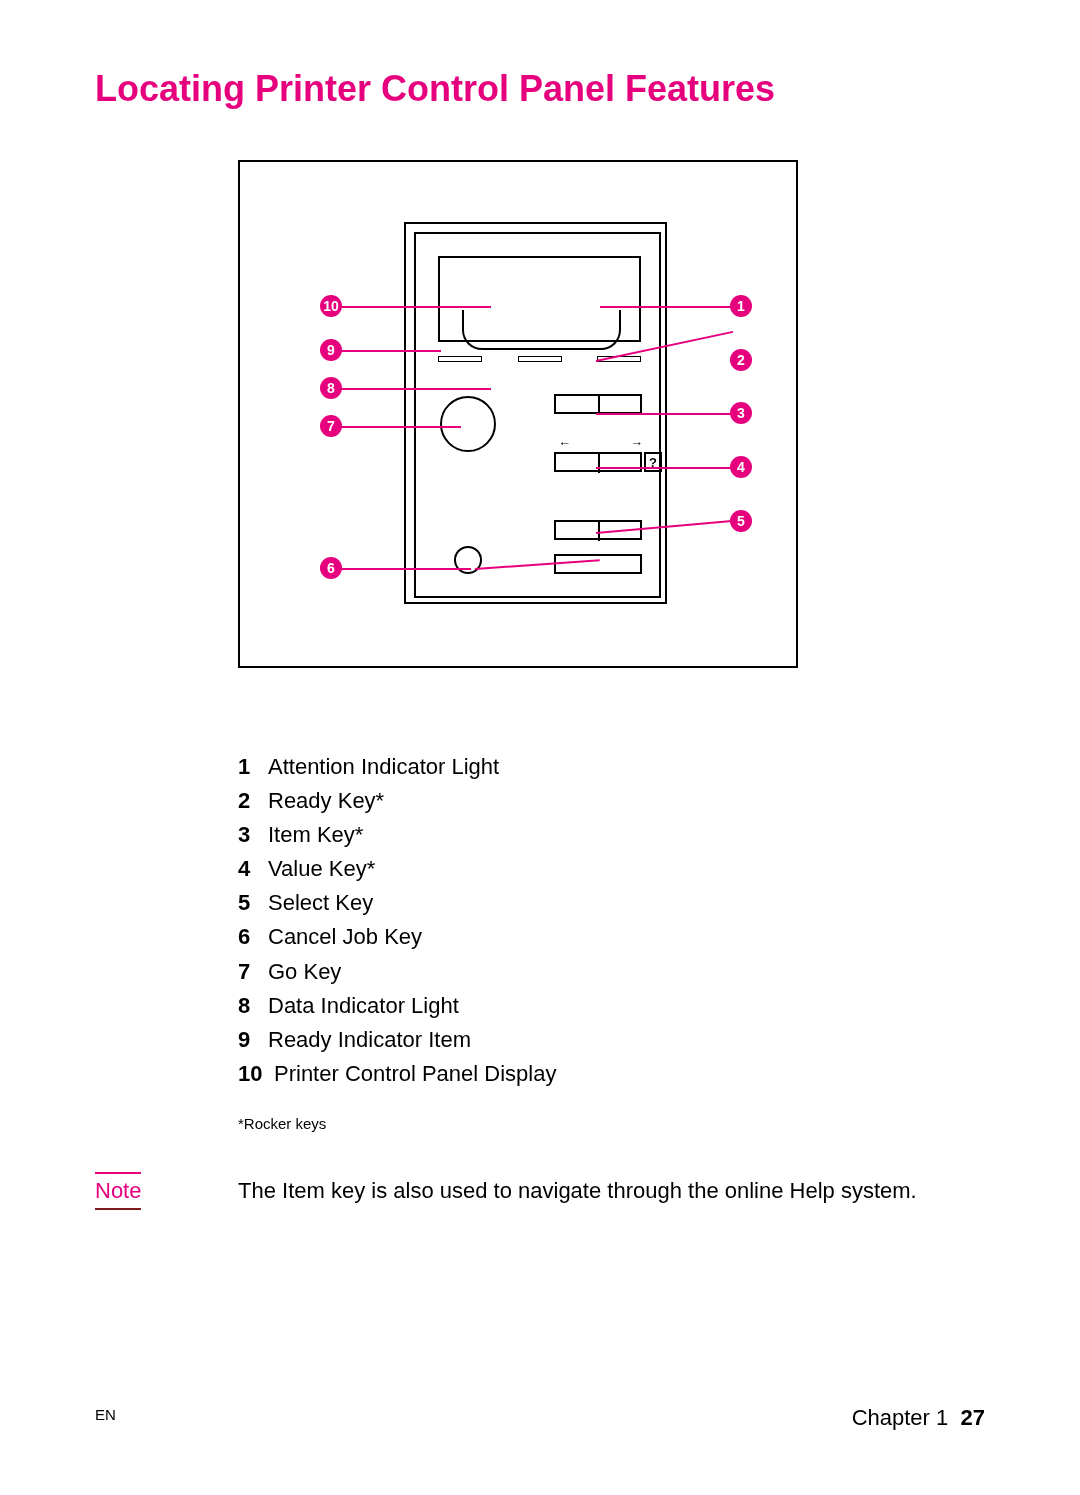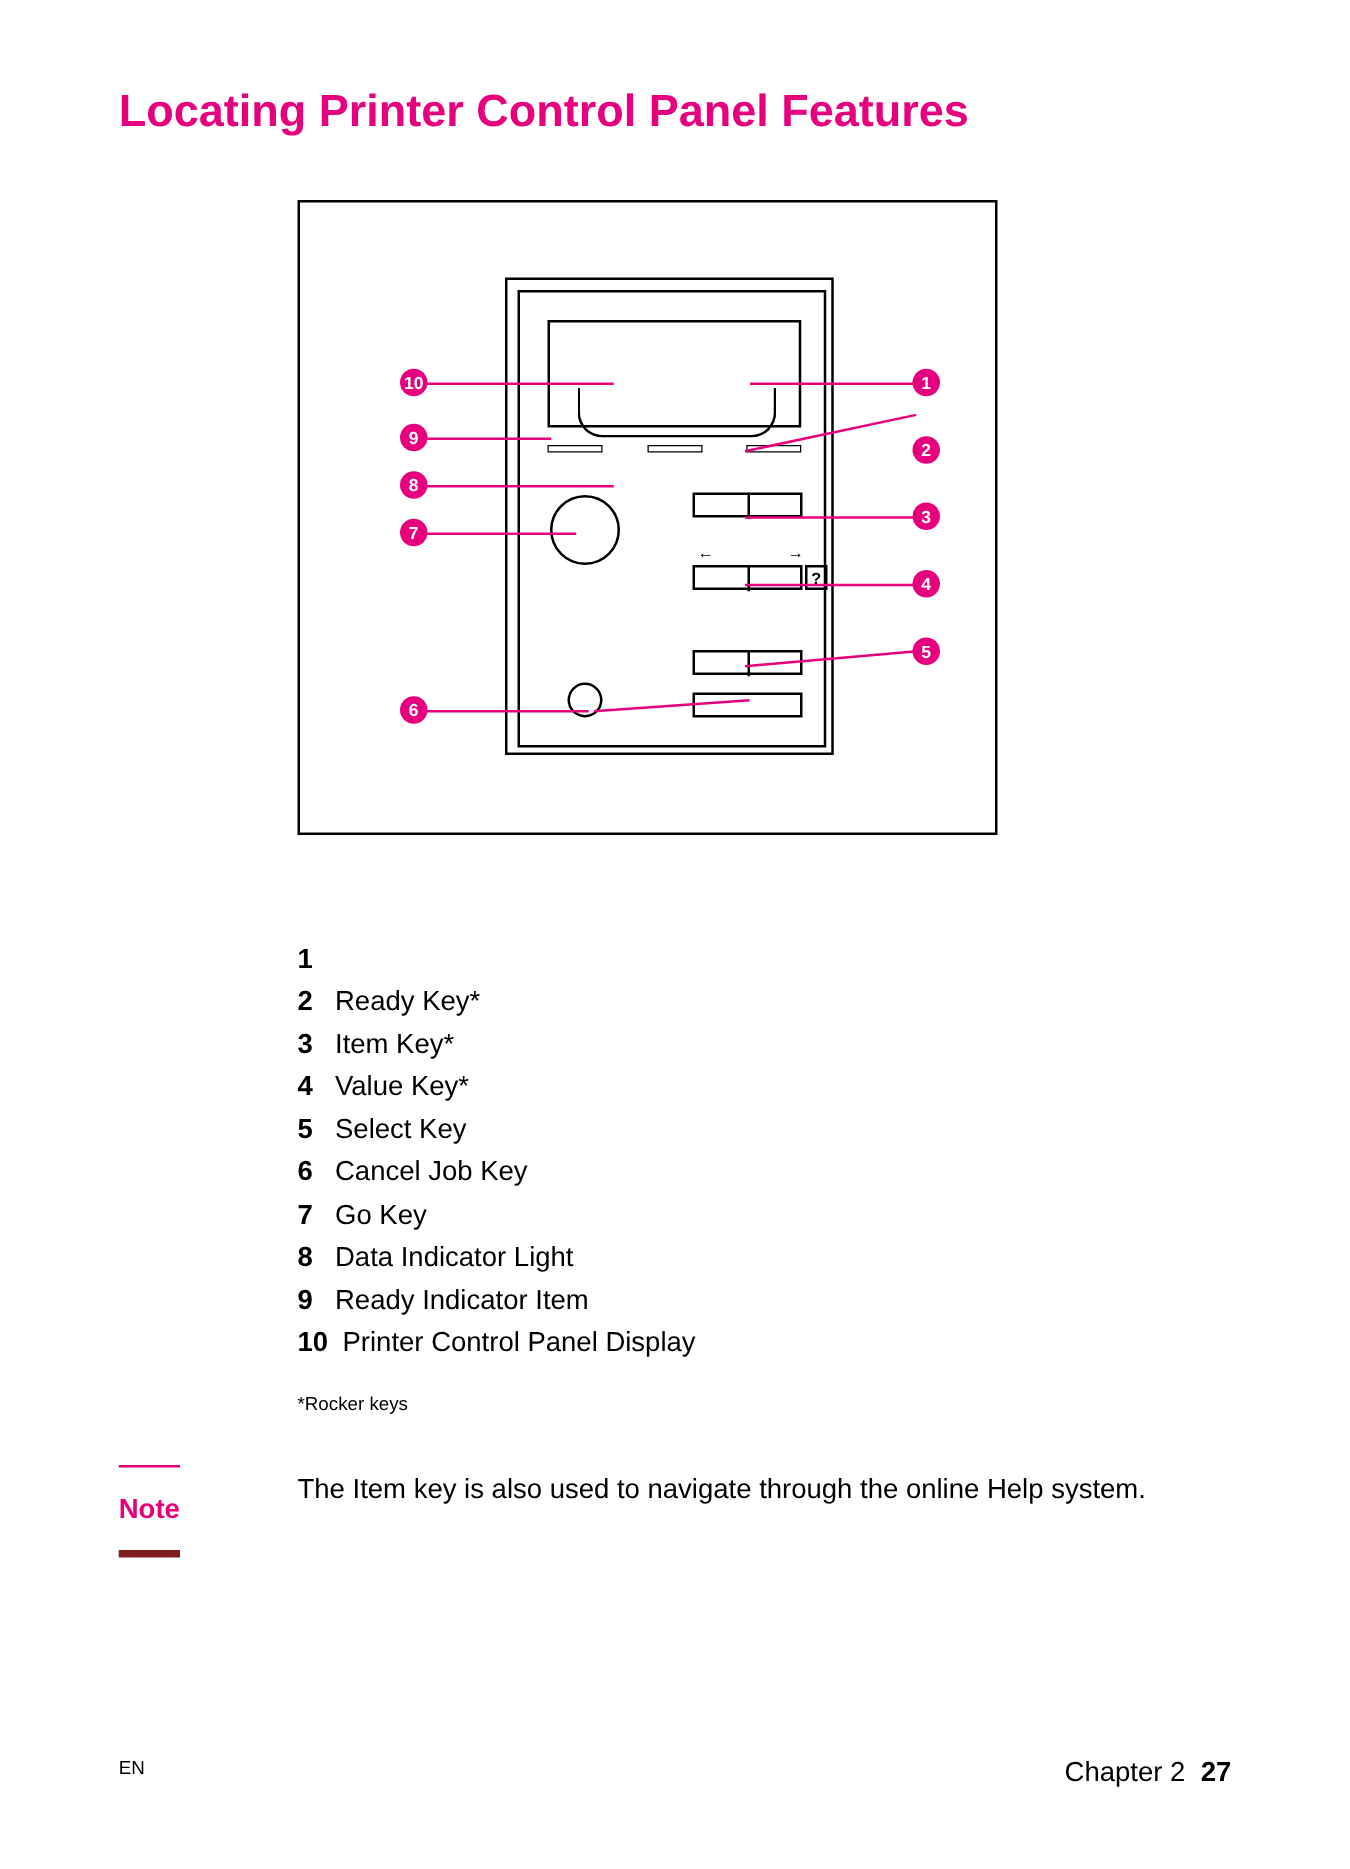--- a/index.html
+++ b/index.html
@@ -38,21 +38,21 @@
   .line { position: absolute; background: #e6007e; height: 2px; transform-origin: left center; z-index: 5; }
   .figure-caption-row { position: absolute; left: 95px; top: 700px; width: 900px; }
   .fig-label { color: #e6007e; font-weight: bold; font-size: 22px; }
   .fig-title { color: #000; font-weight: bold; font-size: 22px; margin-left: 44px; }
   .legend { position: absolute; left: 238px; top: 750px; font-size: 22px; line-height: 1.55; }
   .legend-row { display: flex; }
   .legend-num { width: 30px; font-weight: bold; text-align: left; }
   .legend-num.wide { width: 36px; }
   .footnote { position: absolute; left: 238px; top: 1115px; font-size: 15px; }
   .note-row { position: absolute; left: 95px; top: 1172px; width: 900px; }
-  .note-label { display: inline-block; color: #e6007e; font-weight: bold; font-size: 22px; border-top: 2px solid #e6007e; border-bottom: 6px solid #7f1d1d; padding: 20px 0; }
+  .note-label { display: inline-block; color: #e6007e; font-weight: normal; font-size: 22px; border-top: 2px solid #e6007e; border-bottom: 2px solid #7f1d1d; padding: 4px 0; }
   .note-text { position: absolute; left: 238px; top: 1178px; font-size: 22px; width: 760px; }
   .footer-left { position: absolute; left: 95px; bottom: 72px; font-size: 15px; }
   .footer-right { position: absolute; right: 95px; bottom: 64px; font-size: 22px; }
   .footer-right .pn { font-weight: bold; }
 </style>
 </head>
 <body>
 
 <div class="page">
 
@@ -105,20 +105,21 @@
         <div class="small-circle"></div>
         <div class="select-btn"></div>
       </div>
     </div>
   </div>
 
 
   <div class="legend">
     <div class="legend-row">
         <span class="legend-num">1</span>
+        <span>Attention Indicator Light</span>
       </div>
     <div class="legend-row">
         <span class="legend-num">2</span>
         <span>Ready Key*</span>
       </div>
     <div class="legend-row">
         <span class="legend-num">3</span>
         <span>Item Key*</span>
       </div>
     <div class="legend-row">
@@ -153,16 +154,16 @@
 
   <div class="footnote">*Rocker keys</div>
 
   <div class="note-row">
     <span class="note-label">Note</span>
   </div>
   <div class="note-text">The Item key is also used to navigate through the online Help system.</div>
 
   <div class="footer-left">EN</div>
   <div class="footer-right">
-    <span>Chapter 2</span>&nbsp;&nbsp;<span class="pn">27</span>
+    <span>Chapter 1</span>&nbsp;&nbsp;<span class="pn">27</span>
   </div>
 
 </div>
 
 </body></html>

